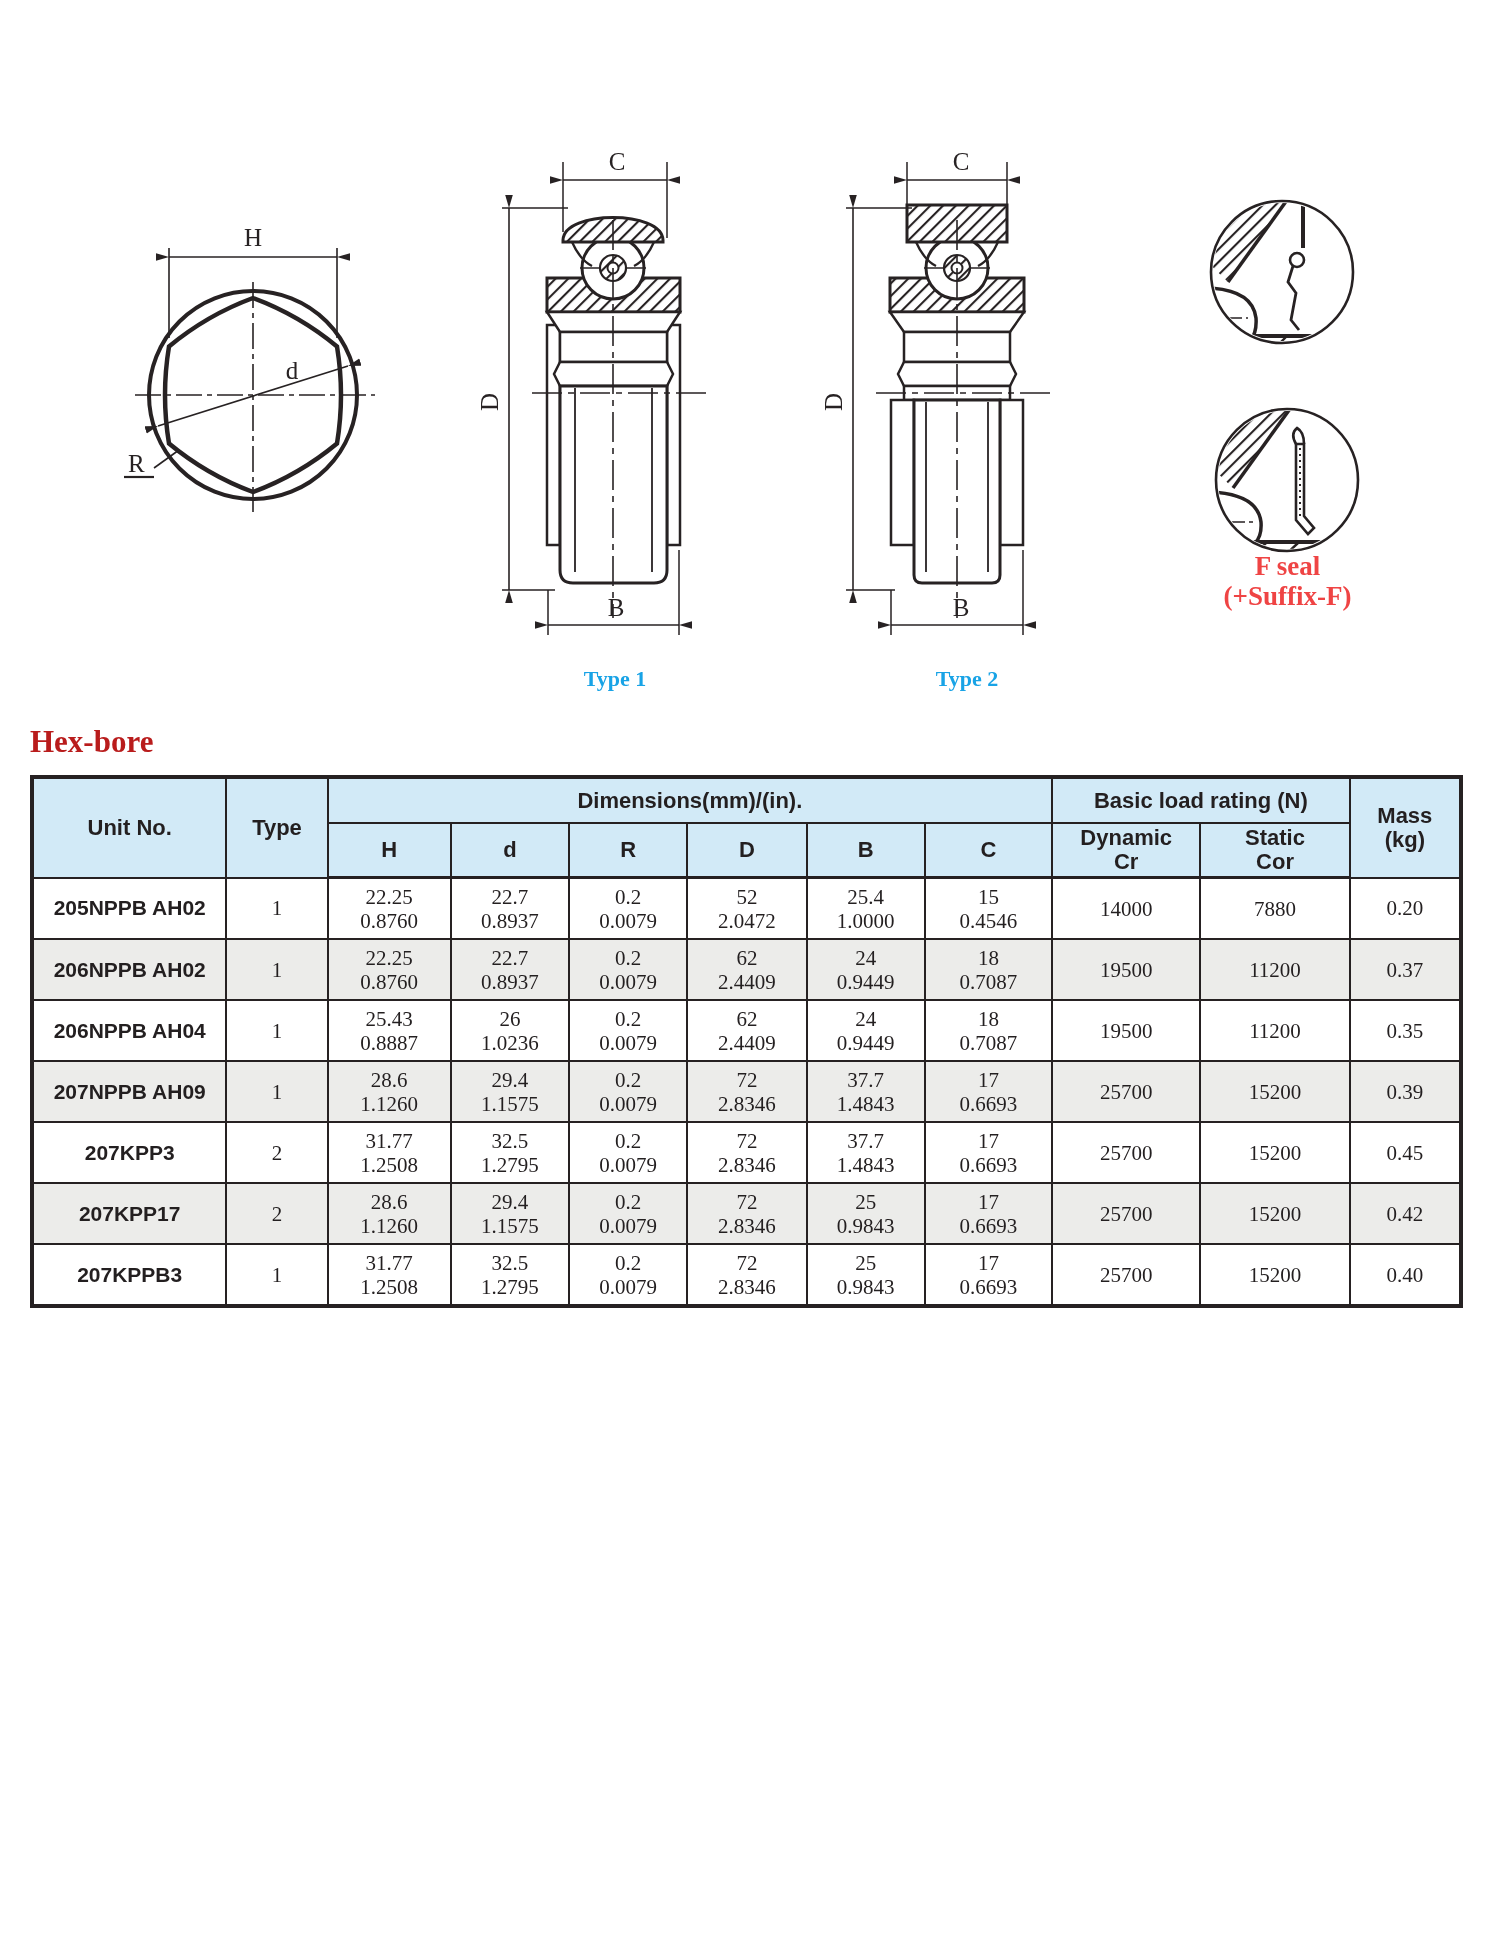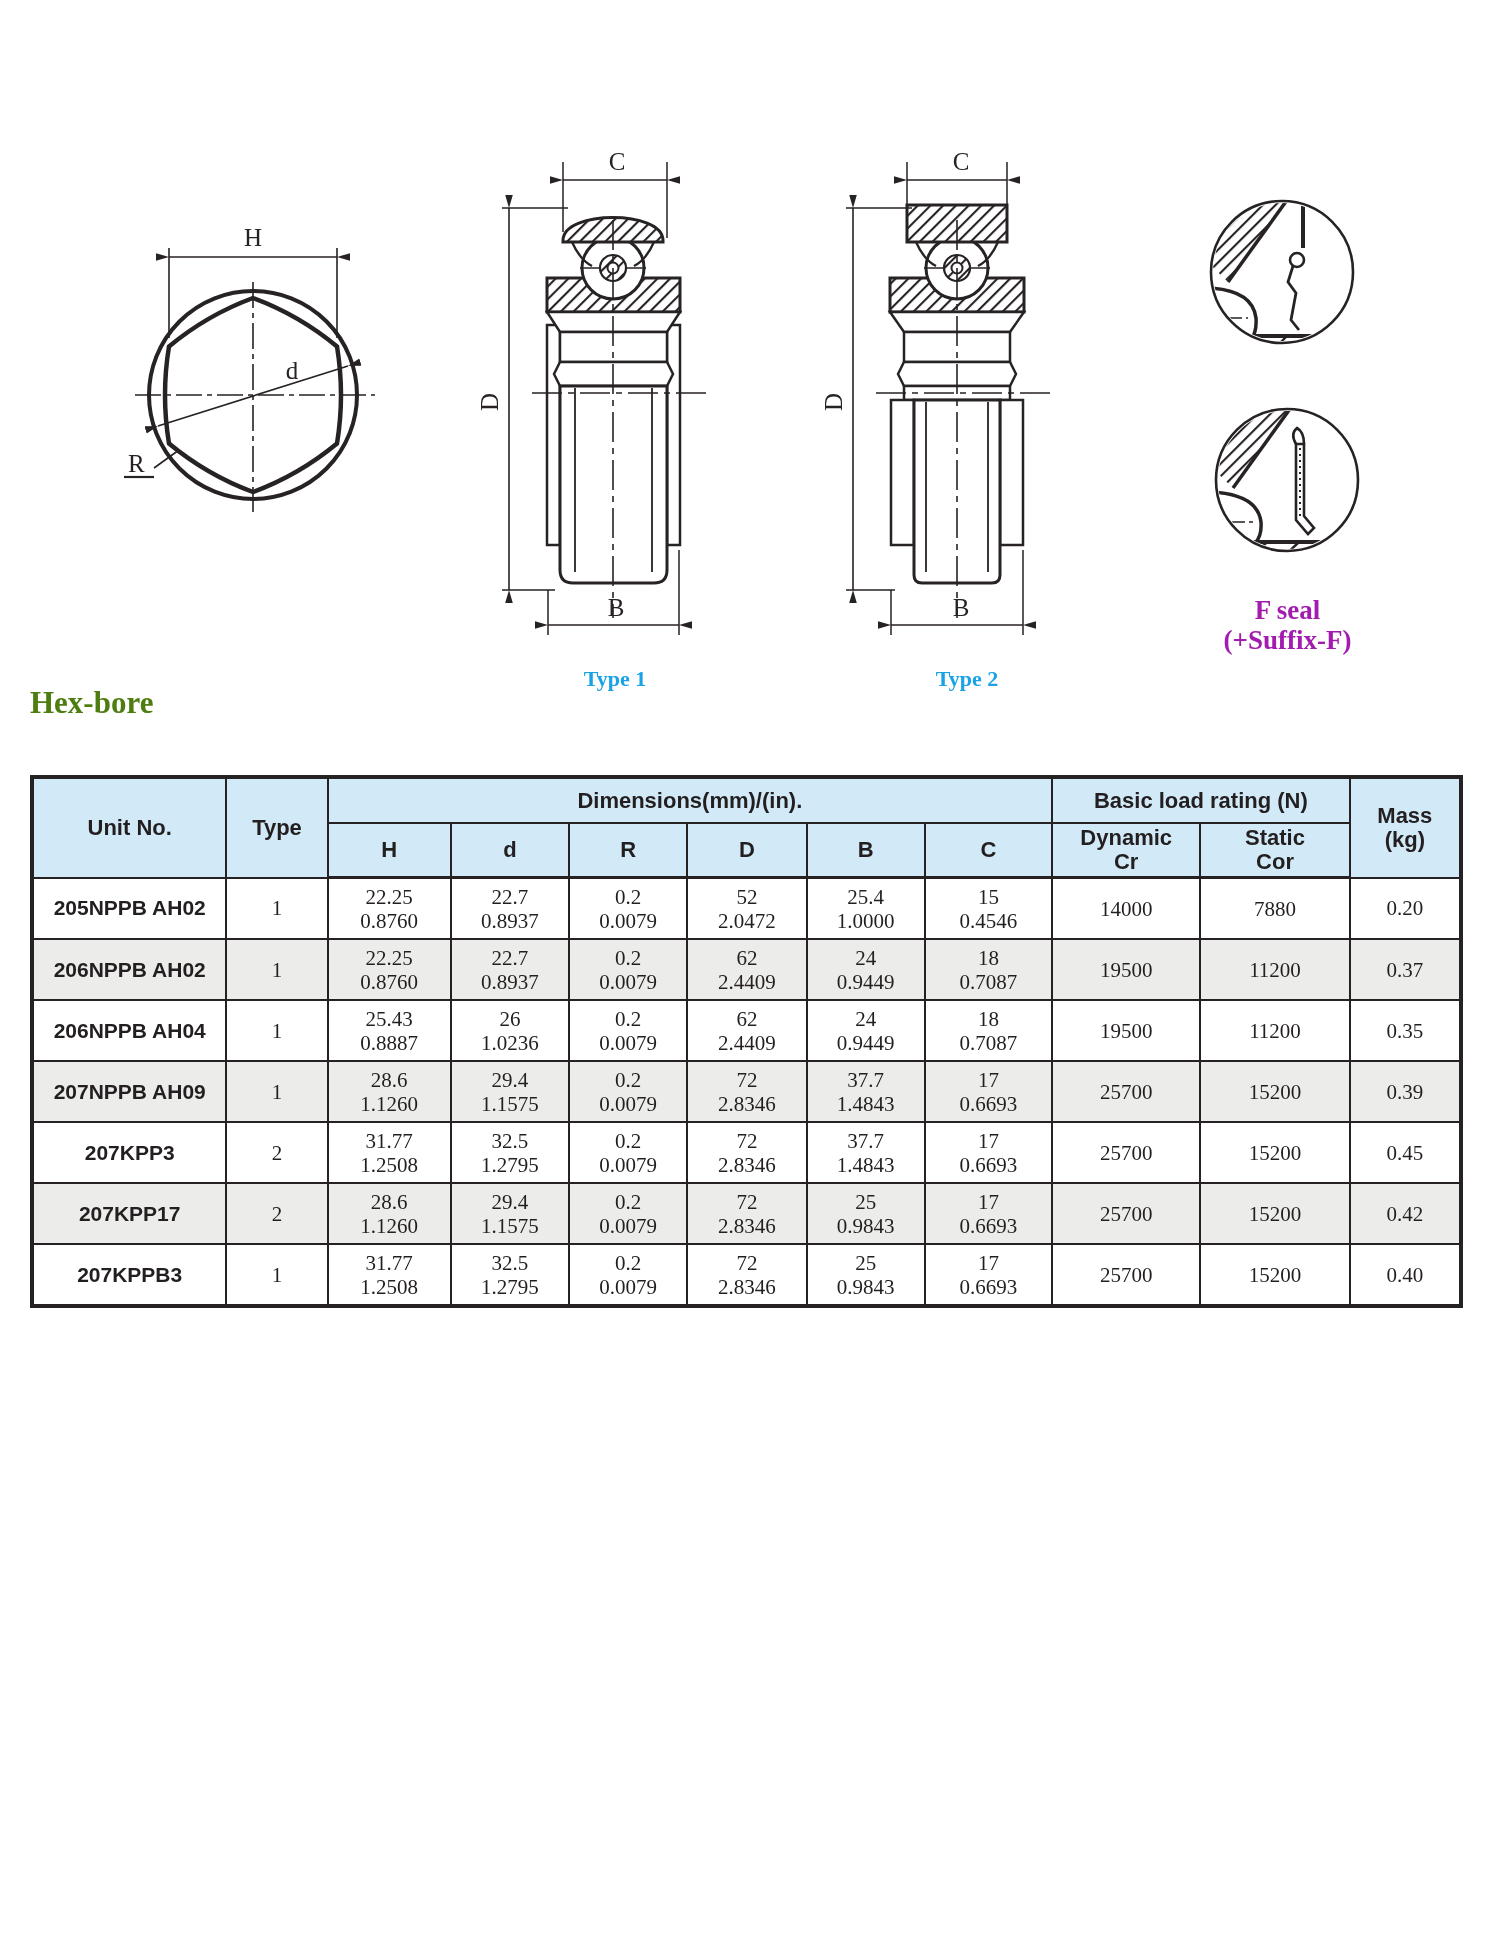--- a/index.html
+++ b/index.html
@@ -2,26 +2,26 @@
 <html style="--header-bg: #d2eaf7; --alt-bg: #ececea; --border-c: #262122; --caption-c: #18a3e6;"><head>
 <meta charset="utf-8">
 <style>
   :root{
     --header-bg:#d2eaf7; --alt-bg:#ececea; --border-c:#262122; --ink:#272223; --caption-c:#18a3e6;
   }
   html,body{margin:0;padding:0;background:#ffffff;}
   body{width:1497px;height:1949px;position:relative;font-family:"Liberation Serif",serif;color:#231f20;}
   .abs{position:absolute;}
   
-  .hexbore-heading{left:30px;top:685px;font-family:"Liberation Serif",serif;font-weight:bold;font-size:31px;color:#4d7c0f;}
+  .hexbore-heading{left:30px;top:724px;font-family:"Liberation Serif",serif;font-weight:bold;font-size:31px;color:#b91c1c;}
   
   .type-caption{top:666px;width:110px;text-align:center;font-family:"Liberation Serif",serif;
     font-weight:bold;font-size:22px;color:var(--caption-c);}
   .seal-note{left:1185px;top:551px;width:205px;text-align:center;font-family:"Liberation Serif",serif;
-    font-weight:bold;font-size:27px;line-height:30px;color:#a21caf;margin-top:44px;}
+    font-weight:bold;font-size:27px;line-height:30px;color:#ef4444;}
   
   svg text{font-family:"Liberation Serif",serif;font-size:25px;fill:#272223;}
   
   .spec-table{position:absolute;left:30px;top:775px;width:1433px;border-collapse:collapse;table-layout:fixed;
     border:4px solid var(--border-c);}
   .spec-table th,.spec-table td{border:2px solid var(--border-c);text-align:center;vertical-align:middle;
     padding:0;color:#231f20;}
   .spec-table thead th{background:var(--header-bg);font-family:"Liberation Sans",sans-serif;
     font-weight:bold;font-size:22px;line-height:24px;}
   .spec-table thead tr.sub th{height:52px;}

